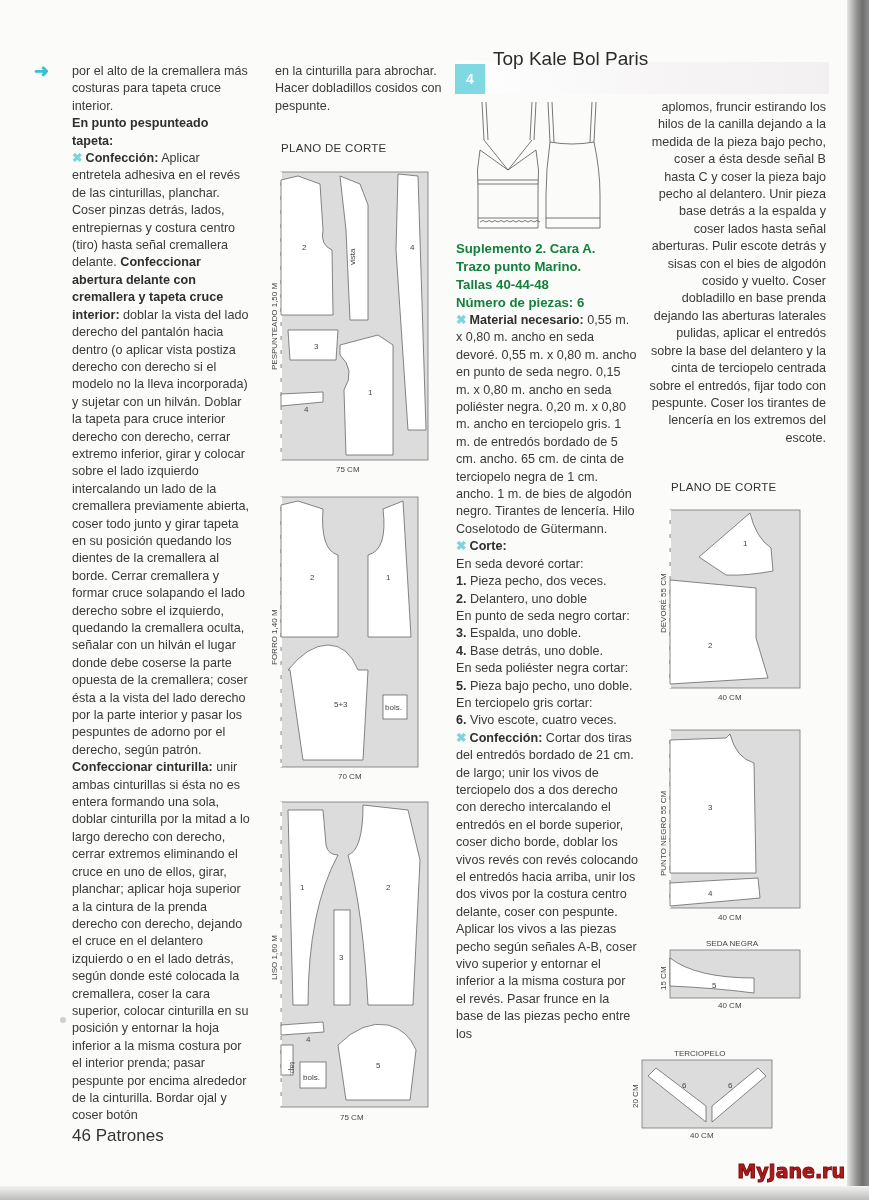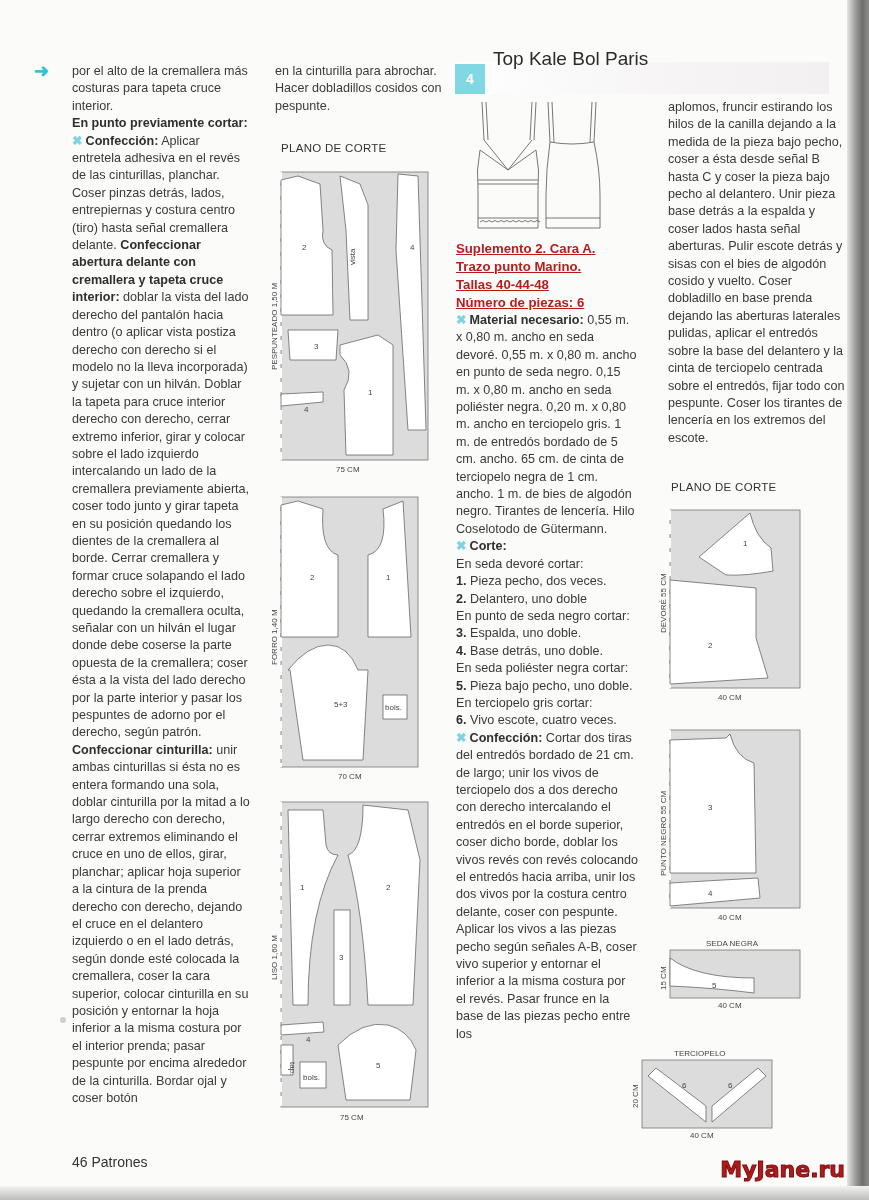--- a/index.html
+++ b/index.html
@@ -15,57 +15,57 @@
   }
   .bottom-shadow {
     position:absolute; left:0; bottom:0; width:869px; height:14px;
     background:linear-gradient(to bottom,#f2f2f0,#bdbdbb);
   }
   .col { position:absolute; font-size:12.6px; line-height:17.4px; }
   .col p { margin:0; }
   .col-1 { left:72px; top:63px; width:178px; }
   .col-2 { left:262px; top:63px; width:180px;margin-left:13px; }
   .col-3 { left:456px; top:240px; width:182px; }
-  .col-4 { left:668px; top:99px; width:178px; }
+  .col-4 { left:648px; top:99px; width:178px;text-align:right; }
   b, .b { font-weight:bold; color:#2f2f2f; }
   .cross { color:#7fd3df; font-weight:bold; margin-right:3px; }
   .arrow { position:absolute; left:34px; top:60px; color:#38c0d6; font-size:18px; font-weight:bold; }
-  .navy { color:#b91c1c; font-weight:bold; font-size:13.2px; line-height:18px;text-decoration:underline; }
+  .navy { color:#15803d; font-weight:bold; font-size:13.2px; line-height:18px; }
   .title-bar {
     position:absolute; left:455px; top:62px; width:374px; height:32px;
     background:linear-gradient(to right,#ffffff,#f6f4f5 60%,#f3f0f2);
   }
   .title-num {
     position:absolute; left:455px; top:64px; width:30px; height:30px;
     background:#7fd8e2; color:#fff; font-weight:bold; font-size:14px;
     display:flex; align-items:center; justify-content:center;
   }
   .title-text { position:absolute; left:493px; top:48px; font-size:19px; color:#2b2b2b; }
   .plan-label { position:absolute; font-size:11.5px; letter-spacing:0.3px; color:#333; }
   .diagram { position:absolute; }
   .diagram svg { display:block; }
   .dim { font-size:8px; fill:#444; font-family:"Liberation Sans", sans-serif; }
-  .folio { position:absolute; left:72px; top:1154px; font-size:14px; color:#333; }
+  .folio { position:absolute; left:72px; top:1126px; font-size:17px; color:#333; }
   .watermark {
     position:absolute; right:24px; bottom:18px; font-family:"DejaVu Sans", sans-serif;
-    font-weight:bold; font-size:22px; color:#b11a1a;
+    font-weight:bold; font-size:19px; color:#b11a1a;
     -webkit-text-stroke:1px #7a0d0d; text-shadow:0 0 2px #fff,1px 1px 0 #fff,-1px -1px 0 #fff;
   }
   .mark { position:absolute; left:60px; top:1017px; width:6px; height:6px; border-radius:50%; background:#cfcfcf; }
 </style>
 </head>
 <body>
 
 <div class="spine"></div>
 <div class="bottom-shadow"></div>
 
 <span class="arrow">➜</span>
 <div class="col col-1">
   <p>por el alto de la cremallera más costuras para tapeta cruce interior.</p>
-  <p class="b">En punto previamente cortar:</p>
+  <p class="b">En punto pespunteado tapeta:</p>
   <p>
     <span class="cross">✖</span><b>Confección:</b>
     <span>Aplicar entretela adhesiva en el revés de las cinturillas, planchar. Coser pinzas detrás, lados, entrepiernas y costura centro (tiro) hasta señal cremallera delante.</span>
     <b>Confeccionar abertura delante con cremallera y tapeta cruce interior:</b>
     <span>doblar la vista del lado derecho del pantalón hacia dentro (o aplicar vista postiza derecho con derecho si el modelo no la lleva incorporada) y sujetar con un hilván. Doblar la tapeta para cruce interior derecho con derecho, cerrar extremo inferior, girar y colocar sobre el lado izquierdo intercalando un lado de la cremallera previamente abierta, coser todo junto y girar tapeta en su posición quedando los dientes de la cremallera al borde. Cerrar cremallera y formar cruce solapando el lado derecho sobre el izquierdo, quedando la cremallera oculta, señalar con un hilván el lugar donde debe coserse la parte opuesta de la cremallera; coser ésta a la vista del lado derecho por la parte interior y pasar los pespuntes de adorno por el derecho, según patrón.</span>
     <b>Confeccionar cinturilla:</b>
     <span>unir ambas cinturillas si ésta no es entera formando una sola, doblar cinturilla por la mitad a lo largo derecho con derecho, cerrar extremos eliminando el cruce en uno de ellos, girar, planchar; aplicar hoja superior a la cintura de la prenda derecho con derecho, dejando el cruce en el delantero izquierdo o en el lado detrás, según donde esté colocada la cremallera, coser la cara superior, colocar cinturilla en su posición y entornar la hoja inferior a la misma costura por el interior prenda; pasar pespunte por encima alrededor de la cinturilla. Bordar ojal y coser botón</span>
   </p>
 </div>
 <span class="mark"></span>

